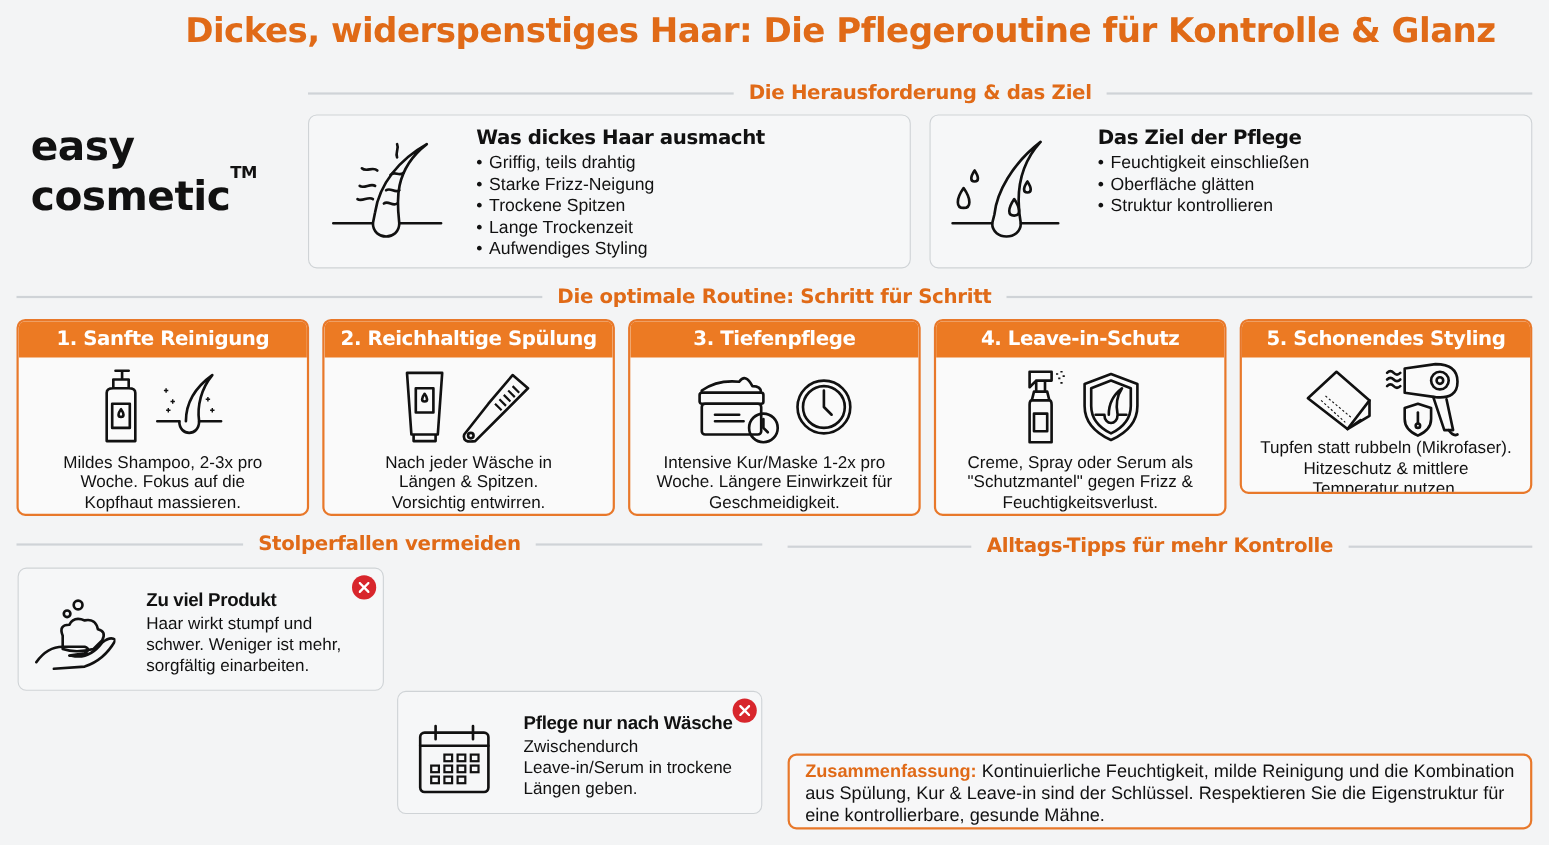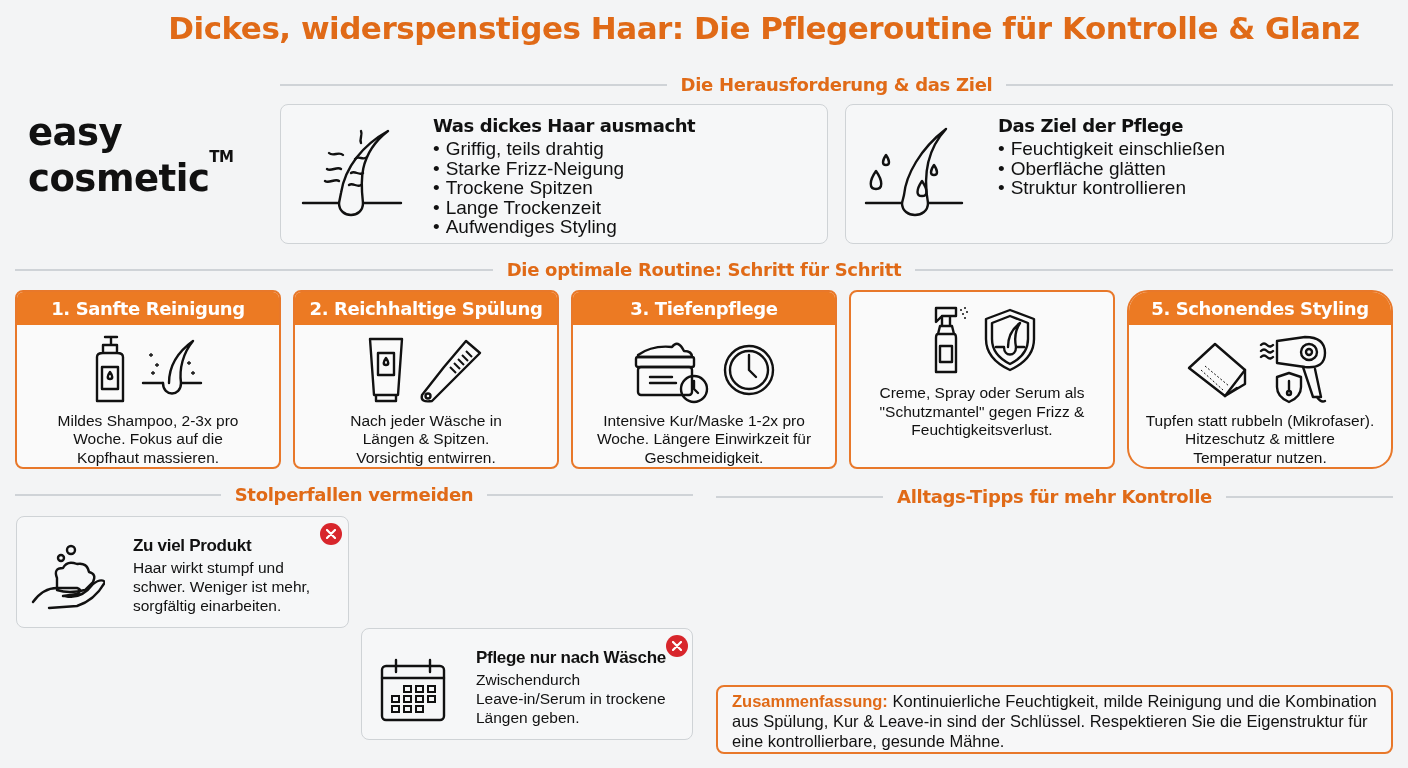--- a/index.html
+++ b/index.html
@@ -38,21 +38,21 @@
     border-radius: 8px;
     gap: 16px;
   }
   .info-card { display: flex; align-items: flex-start; padding: 10px 12px; }
   .info-card .icon { width: 110px; height: 110px; flex: 0 0 110px; margin-right: 14px; }
   .info-card h3 {
     font-family: "DejaVu Sans", sans-serif;
     font-size: 18px; font-weight: bold; letter-spacing: -0.4px; margin-bottom: 3px; margin-top: 0;
   }
   .info-card ul { list-style: none; }
-  .info-card li { font-size: 19px; line-height: 19.5px; }
+  .info-card li { font-size: 16px; line-height: 19.5px; }
   .info-card li::before { content: "\2022"; margin-right: 6px; }
 
   .step {
     background: #fafafa;
     border: 2px solid #e8782a;
     border-radius: 8px; overflow: hidden;
     display: flex; flex-direction: column; align-items: center;
   }
   .step .bar {
     width: 100%; background: #ec7a23; color: #fff;
@@ -219,20 +219,21 @@
     </span>
   </div>
   <div class="desc">
     <div>Intensive Kur/Maske 1-2x pro</div>
     <div>Woche. Längere Einwirkzeit für</div>
     <div>Geschmeidigkeit.</div>
   </div>
 </div>
 
 <div class="abs step" style="left:849px; top:290px; width:266px; height:179px;">
+  <div class="bar">4. Leave-in-Schutz</div>
   <div class="icons">
     <span>
       <svg width="46" height="72" viewBox="0 0 46 72">
           <path class="stroke" d="M10 4 H30 V12 H16 L10 18 Z M16 12 V22 H24 V12 M14 22 H26 L28 30 H12 Z M12 30 H28 Q30 30 30 34 V68 H10 V34 Q10 30 12 30 Z"></path>
           <rect class="stroke" x="14" y="42" width="12" height="16"></rect>
           <path d="M34 6 h2 M38 4 h2 M36 10 h2 M40 8 h2 M38 14 h2" stroke="#111" stroke-width="1.5"></path>
         </svg>
     </span>
     <span>
       <svg width="56" height="66" viewBox="0 0 56 66">
@@ -242,21 +243,21 @@
         </svg>
     </span>
   </div>
   <div class="desc">
     <div>Creme, Spray oder Serum als</div>
     <div>"Schutzmantel" gegen Frizz &amp;</div>
     <div>Feuchtigkeitsverlust.</div>
   </div>
 </div>
 
-<div class="abs step" style="left:1127px; top:290px; width:266px; height:179px;border-radius:21px;">
+<div class="abs step" style="left:1127px; top:290px; width:266px; height:159px;">
   <div class="bar">5. Schonendes Styling</div>
   <div class="icons">
     <span>
       <svg width="64" height="60" viewBox="0 0 64 60">
           <path class="stroke" d="M4 28 L30 4 L60 30 L40 56 Z"></path>
           <path class="stroke" d="M40 56 L60 44 V30 M40 56 L52 48"></path>
           <path d="M16 30 L38 50 M20 26 L44 46" stroke="#111" stroke-width="1" stroke-dasharray="2 2"></path>
         </svg>
     </span>
     <span>

